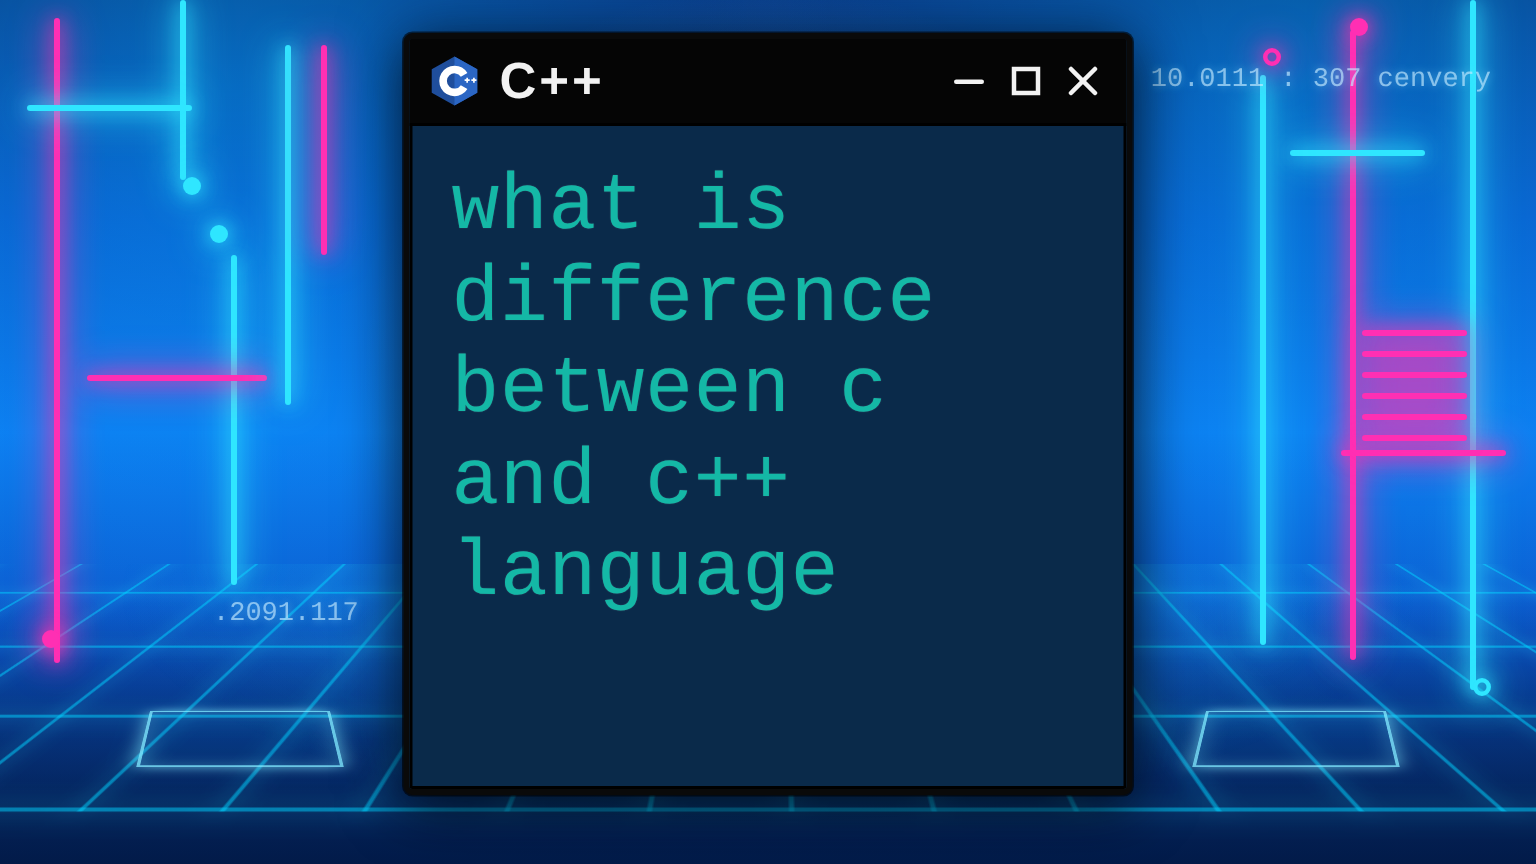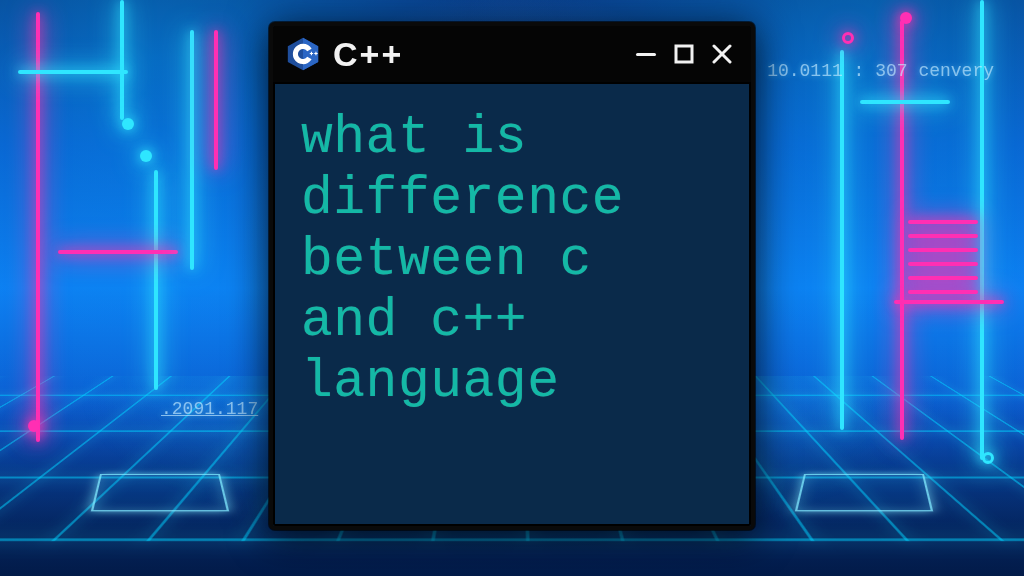--- a/index.html
+++ b/index.html
@@ -174,22 +174,22 @@
 
   <div class="neon mag stripes">
     <div></div>
       <div></div>
       <div></div>
       <div></div>
       <div></div>
       <div></div>
   </div>
 
-  <span class="bgtxt" style="left:161px; top:400px;text-decoration:underline;">.2091.117</span>
-  <span class="bgtxt" style="right:30px; top:62px;">10.0111 : 307  cenvery</span>
+  <span class="bgtxt" style="left:142px; top:400px;">.2091.117</span>
+  <span class="bgtxt" style="right:30px; top:44px;">10.0111 : 307  cenvery</span>
 
   <div class="window">
     <div class="titlebar">
       <span class="app-icon">
         <svg width="36" height="36" viewBox="0 0 64 64">
           <polygon points="32,3 59,18 59,46 32,61 5,46 5,18" fill="#1f4e9c"></polygon>
           <polygon points="32,3 59,18 59,46 32,61 32,3" fill="#2b66c4"></polygon>
           <path d="M32 14a18 18 0 1 0 15.3 27.4l-7.8-4.5A9 9 0 1 1 39.5 27l7.8-4.5A18 18 0 0 0 32 14z" fill="#fff"></path>
           <path d="M44 30h2v-2h2v2h2v2h-2v2h-2v-2h-2zM52 30h2v-2h2v2h2v2h-2v2h-2v-2h-2z" fill="#fff"></path>
         </svg>

